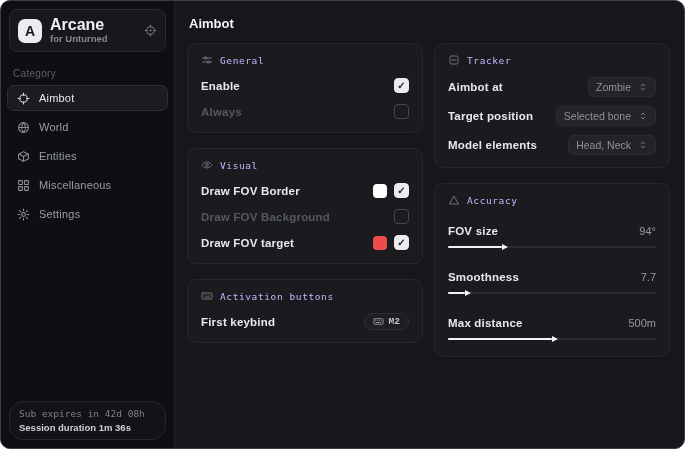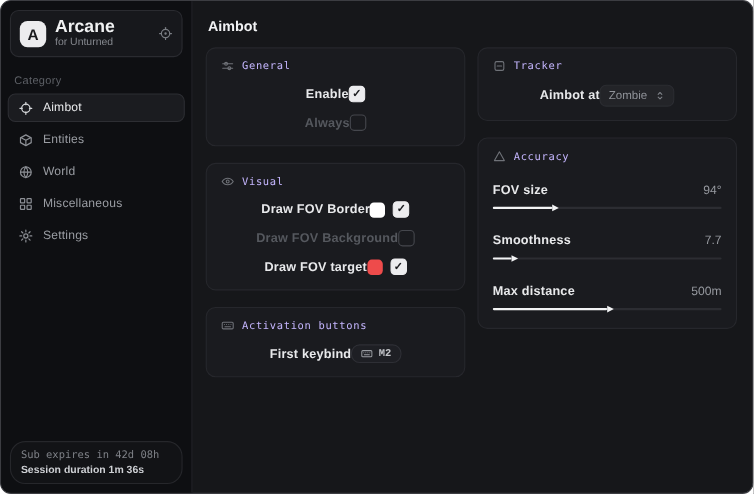--- a/index.html
+++ b/index.html
@@ -19,21 +19,21 @@
     margin:8px; padding:6px 8px; display:flex; align-items:center; gap:8px;
     background:#17181c; border:1px solid #2a2b30; border-radius:8px;
   }
   .logo-badge {
     width:24px; height:24px; border-radius:7px; background:#ececee;
     color:#17181b; font-weight:bold; font-size:14px;
     display:flex; align-items:center; justify-content:center;
   }
   .logo-text { flex:1; line-height:1.15; }
   .logo-title { color:#f0f1f2; font-size:16px; font-weight:700; }
-  .logo-sub   { color:#85888e; font-size:9.5px; }
+  .logo-sub   { color:#85888e; font-size:9.5px;font-weight:bold; }
   .logo-scope { color:#7a7d83; display:flex; }
   .category-label {
     margin:8px 12px 6px; color:#5d6066; font-size:10px; letter-spacing:.3px;
   }
   .nav { display:flex; flex-direction:column; gap:3px; padding:0 6px; }
   .nav-item {
     height:26px; display:flex; align-items:center; gap:9px;
     padding:0 9px; border-radius:7px; border:1px solid transparent;
     color:#9a9da3; cursor:pointer;
   }
@@ -61,21 +61,21 @@
     padding:10px 13px 12px;
   }
   .card-header {
     display:flex; align-items:center; gap:7px; margin-bottom:11px;
     color:#c4b5fd;
   }
   .card-icon { display:flex; color:#6f7278; }
   .card-title {
     font-family:"DejaVu Sans Mono", monospace; font-size:9.5px; letter-spacing:.6px;
   }
-  .row { display:flex; align-items:center; justify-content:center; margin-top:9px; min-height:17px; }
+  .row { display:flex; align-items:center; justify-content:space-between; margin-top:9px; min-height:17px; }
   .row-label { color:#e8e9eb; font-size:11.5px; font-weight:600; letter-spacing:.2px; }
   .row.disabled .row-label { color:#55585e; }
   .controls { display:flex; align-items:center; gap:7px; }
   
   .checkbox {
     width:15px; height:15px; border-radius:4px; border:1.5px solid #45474d;
     display:flex; align-items:center; justify-content:center; cursor:pointer;
     background:transparent;
   }
   .checkbox .check { display:none; color:#1a1b1e; font-size:10px; font-weight:bold; line-height:1; }
@@ -154,37 +154,37 @@
               <line x1="12" y1="2" x2="12" y2="6"></line>
               <line x1="12" y1="18" x2="12" y2="22"></line>
               <line x1="2" y1="12" x2="6" y2="12"></line>
               <line x1="18" y1="12" x2="22" y2="12"></line>
             </svg>
         </span>
         <span class="nav-label">Aimbot</span>
       </div>
       <div class="nav-item">
         <span class="nav-icon">
+          <svg width="13" height="13" viewBox="0 0 24 24" fill="none" stroke="currentColor" stroke-width="2">
+              <circle cx="12" cy="12" r="9"></circle>
+              <line x1="3" y1="12" x2="21" y2="12"></line>
+              <path d="M12 3a14.2 14.2 0 0 1 0 18a14.2 14.2 0 0 1 0-18z"></path>
+            </svg>
+        </span>
+        <span class="nav-label">World</span>
+      </div>
+      <div class="nav-item">
+        <span class="nav-icon">
           <svg width="13" height="13" viewBox="0 0 24 24" fill="none" stroke="currentColor" stroke-width="2" stroke-linejoin="round">
               <path d="M21 16V8l-9-5-9 5v8l9 5 9-5z"></path>
               <path d="M3.3 7.5L12 12l8.7-4.5"></path>
               <line x1="12" y1="12" x2="12" y2="21"></line>
             </svg>
         </span>
         <span class="nav-label">Entities</span>
-      </div>
-      <div class="nav-item">
-        <span class="nav-icon">
-          <svg width="13" height="13" viewBox="0 0 24 24" fill="none" stroke="currentColor" stroke-width="2">
-              <circle cx="12" cy="12" r="9"></circle>
-              <line x1="3" y1="12" x2="21" y2="12"></line>
-              <path d="M12 3a14.2 14.2 0 0 1 0 18a14.2 14.2 0 0 1 0-18z"></path>
-            </svg>
-        </span>
-        <span class="nav-label">World</span>
       </div>
       <div class="nav-item">
         <span class="nav-icon">
           <svg width="13" height="13" viewBox="0 0 24 24" fill="none" stroke="currentColor" stroke-width="2">
               <rect x="3" y="3" width="7" height="7" rx="1"></rect>
               <rect x="14" y="3" width="7" height="7" rx="1"></rect>
               <rect x="3" y="14" width="7" height="7" rx="1"></rect>
               <rect x="14" y="14" width="7" height="7" rx="1"></rect>
             </svg>
         </span>
@@ -319,20 +319,44 @@
             <button class="select-pill">
               <span>Zombie</span>
               <span class="updown">
                 <svg width="10" height="10" viewBox="0 0 24 24" fill="none" stroke="currentColor" stroke-width="2.4" stroke-linecap="round" stroke-linejoin="round">
                     <path d="M8 9l4-4 4 4"></path>
                     <path d="M8 15l4 4 4-4"></path>
                   </svg>
               </span>
             </button>
           </div>
+          <div class="row">
+            <span class="row-label">Target position</span>
+            <button class="select-pill">
+              <span>Selected bone</span>
+              <span class="updown">
+                <svg width="10" height="10" viewBox="0 0 24 24" fill="none" stroke="currentColor" stroke-width="2.4" stroke-linecap="round" stroke-linejoin="round">
+                    <path d="M8 9l4-4 4 4"></path>
+                    <path d="M8 15l4 4 4-4"></path>
+                  </svg>
+              </span>
+            </button>
+          </div>
+          <div class="row">
+            <span class="row-label">Model elements</span>
+            <button class="select-pill">
+              <span>Head, Neck</span>
+              <span class="updown">
+                <svg width="10" height="10" viewBox="0 0 24 24" fill="none" stroke="currentColor" stroke-width="2.4" stroke-linecap="round" stroke-linejoin="round">
+                    <path d="M8 9l4-4 4 4"></path>
+                    <path d="M8 15l4 4 4-4"></path>
+                  </svg>
+              </span>
+            </button>
+          </div>
         </section>
 
         <section class="card">
           <div class="card-header">
             <span class="card-icon">
               <svg width="12" height="12" viewBox="0 0 24 24" fill="none" stroke="currentColor" stroke-width="2" stroke-linejoin="round">
                   <path d="M12 4l9 16H3l9-16z"></path>
                 </svg>
             </span>
             <span class="card-title">Accuracy</span>

